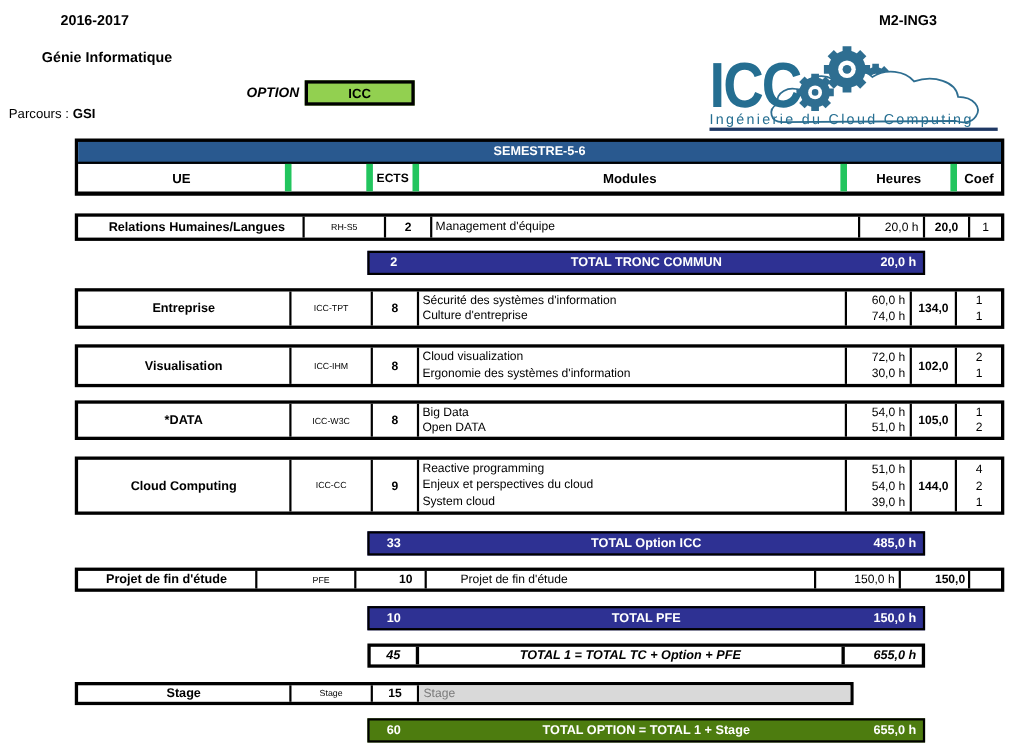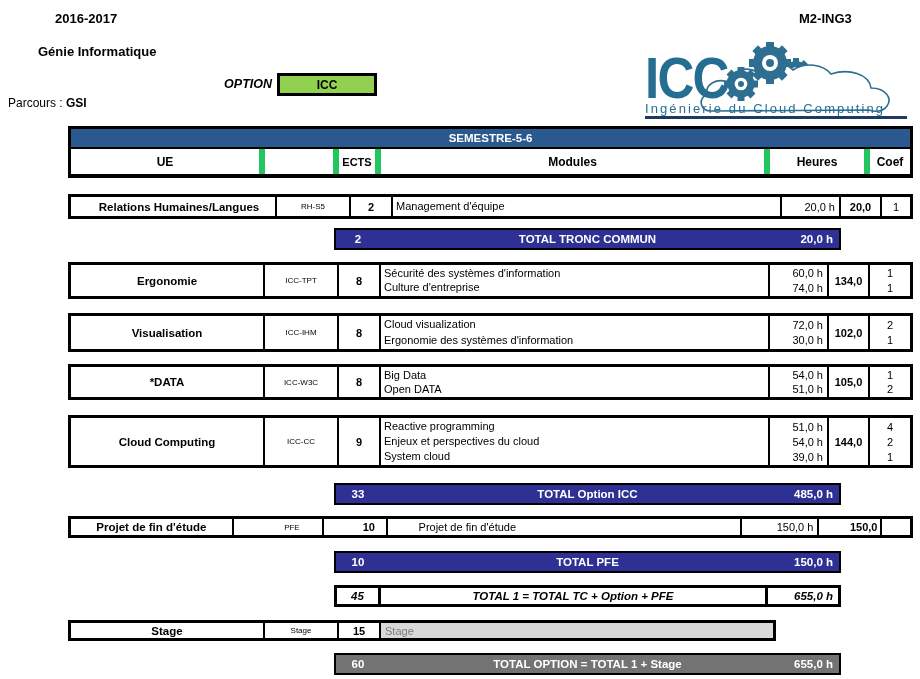--- a/index.html
+++ b/index.html
@@ -176,21 +176,21 @@
   </div>
 </div>
 
 <div class="tbar" style="top: 228px; background: rgb(46, 49, 147);">
   <div class="ects-n">2</div>
   <div class="lbl">TOTAL TRONC COMMUN</div>
   <div class="hrs-n">20,0 h</div>
 </div>
 
 <div class="row" style="top:262px;height:37px;">
-  <div class="cell ue">Ergonomie</div>
+  <div class="cell ue">Entreprise</div>
   <div class="cell code">ICC-TPT</div>
   <div class="cell ects">8</div>
   <div class="cell mods">
     <div class="m">Sécurité des systèmes d'information</div>
     <div class="m">Culture d'entreprise</div>
   </div>
   <div class="cell hrs">
     <div class="h">60,0 h</div>
     <div class="h">74,0 h</div>
   </div>
@@ -295,17 +295,17 @@
   <div class="g-hrs">655,0 h</div>
 </div>
 
 <div class="row" style="top:620px;height:21px;width:708px;">
   <div class="cell ue">Stage</div>
   <div class="cell code">Stage</div>
   <div class="cell ects">15</div>
   <div class="cell grayc" style="background: rgb(217, 217, 217);">Stage</div>
 </div>
 
-<div class="tbar" style="top: 653px; background: #737373;">
+<div class="tbar" style="top: 653px; background: #4d7c0f;">
   <div class="ects-n">60</div>
   <div class="lbl">TOTAL OPTION = TOTAL 1 + Stage</div>
   <div class="hrs-n">655,0 h</div>
 </div>
 
 </body></html>

